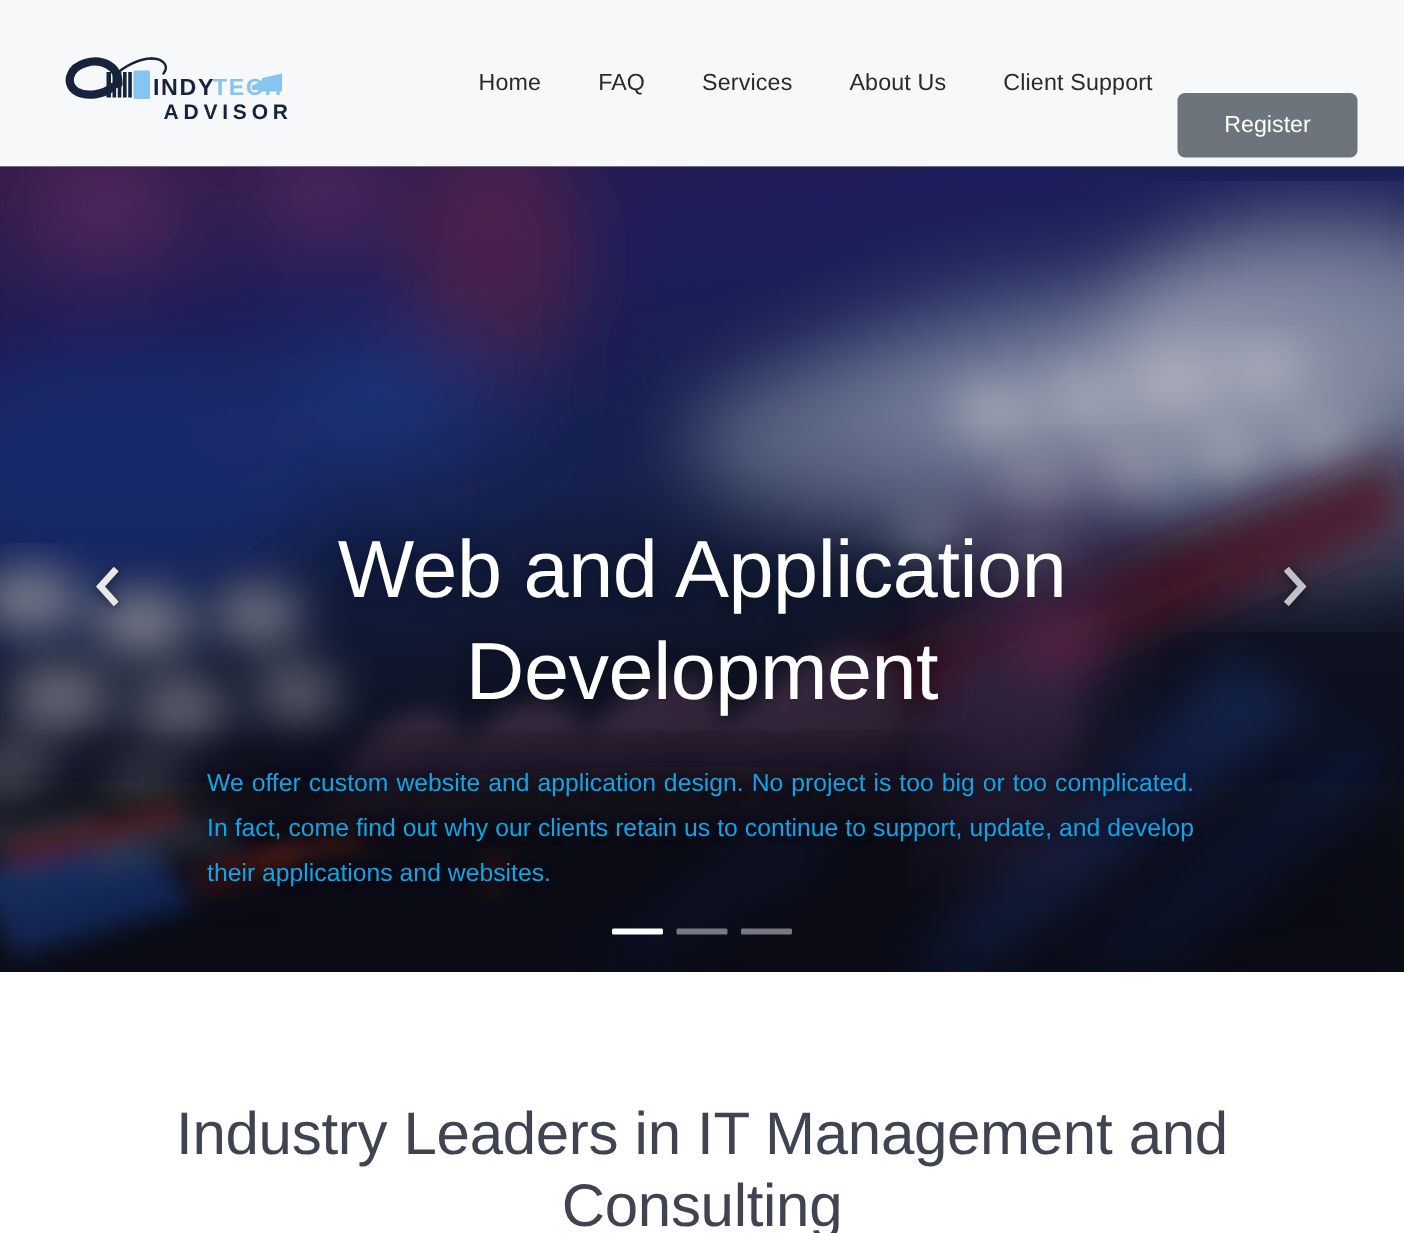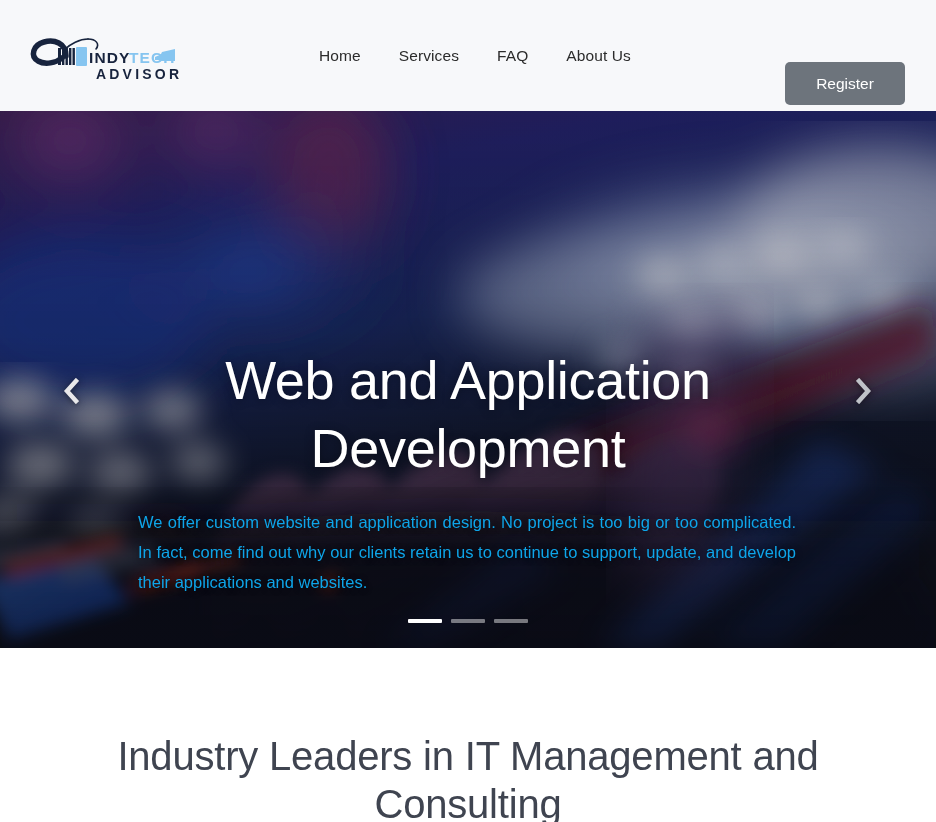--- a/index.html
+++ b/index.html
@@ -11,21 +11,21 @@
   }
 
   
   .site-header{
     position:relative;
     width:936px; height:111px;
     background:#f7f8fa;
     display:flex; align-items:center;
   }
   .brand{
-    position:absolute; left:14px; top:30px;
+    position:absolute; left:27px; top:30px;
     width:165px; height:52px;
     display:block;
   }
   .nav{
     position:absolute; left:300px; top:0; height:111px;
     display:flex; gap:0;
   }
   .nav-item{
     font-size:15.5px; color:#2b2b2b; letter-spacing:.1px;
     padding:0 19px; text-decoration:none; white-space:nowrap;
@@ -129,23 +129,24 @@
       <text x="115" y="33" font-family="Liberation Sans, sans-serif" font-size="15.5" font-weight="700" letter-spacing="1.1" fill="#86c5f0">TECH</text>
 
       <path d="M148 22 L161 19 L161 31 L146 31 L146 26 Z" fill="#86c5f0"></path>
       <path d="M141 27 L150 23 L150 30 L141 30 Z" fill="#86c5f0"></path>
       <text x="82" y="49" font-family="Liberation Sans, sans-serif" font-size="14" font-weight="700" letter-spacing="3.2" fill="#17233d">ADVISOR</text>
     </svg>
   </a>
 
   <nav class="nav">
     <a class="nav-item" href="#">Home</a>
+    <a class="nav-item" href="#">FAQ</a>
     <a class="nav-item" href="#">Services</a>
-    <a class="nav-item" href="#">FAQ</a>
     <a class="nav-item" href="#">About Us</a>
+    <a class="nav-item" href="#">Client Support</a>
   </nav>
 
   <button class="register-btn">Register</button>
 </header>
 
 <section class="hero">
 
   <svg class="hero-photo" viewBox="0 0 936 537" preserveAspectRatio="none">
     <defs>
       <linearGradient id="bgGrad" x1="0" y1="0" x2="0.35" y2="1">

